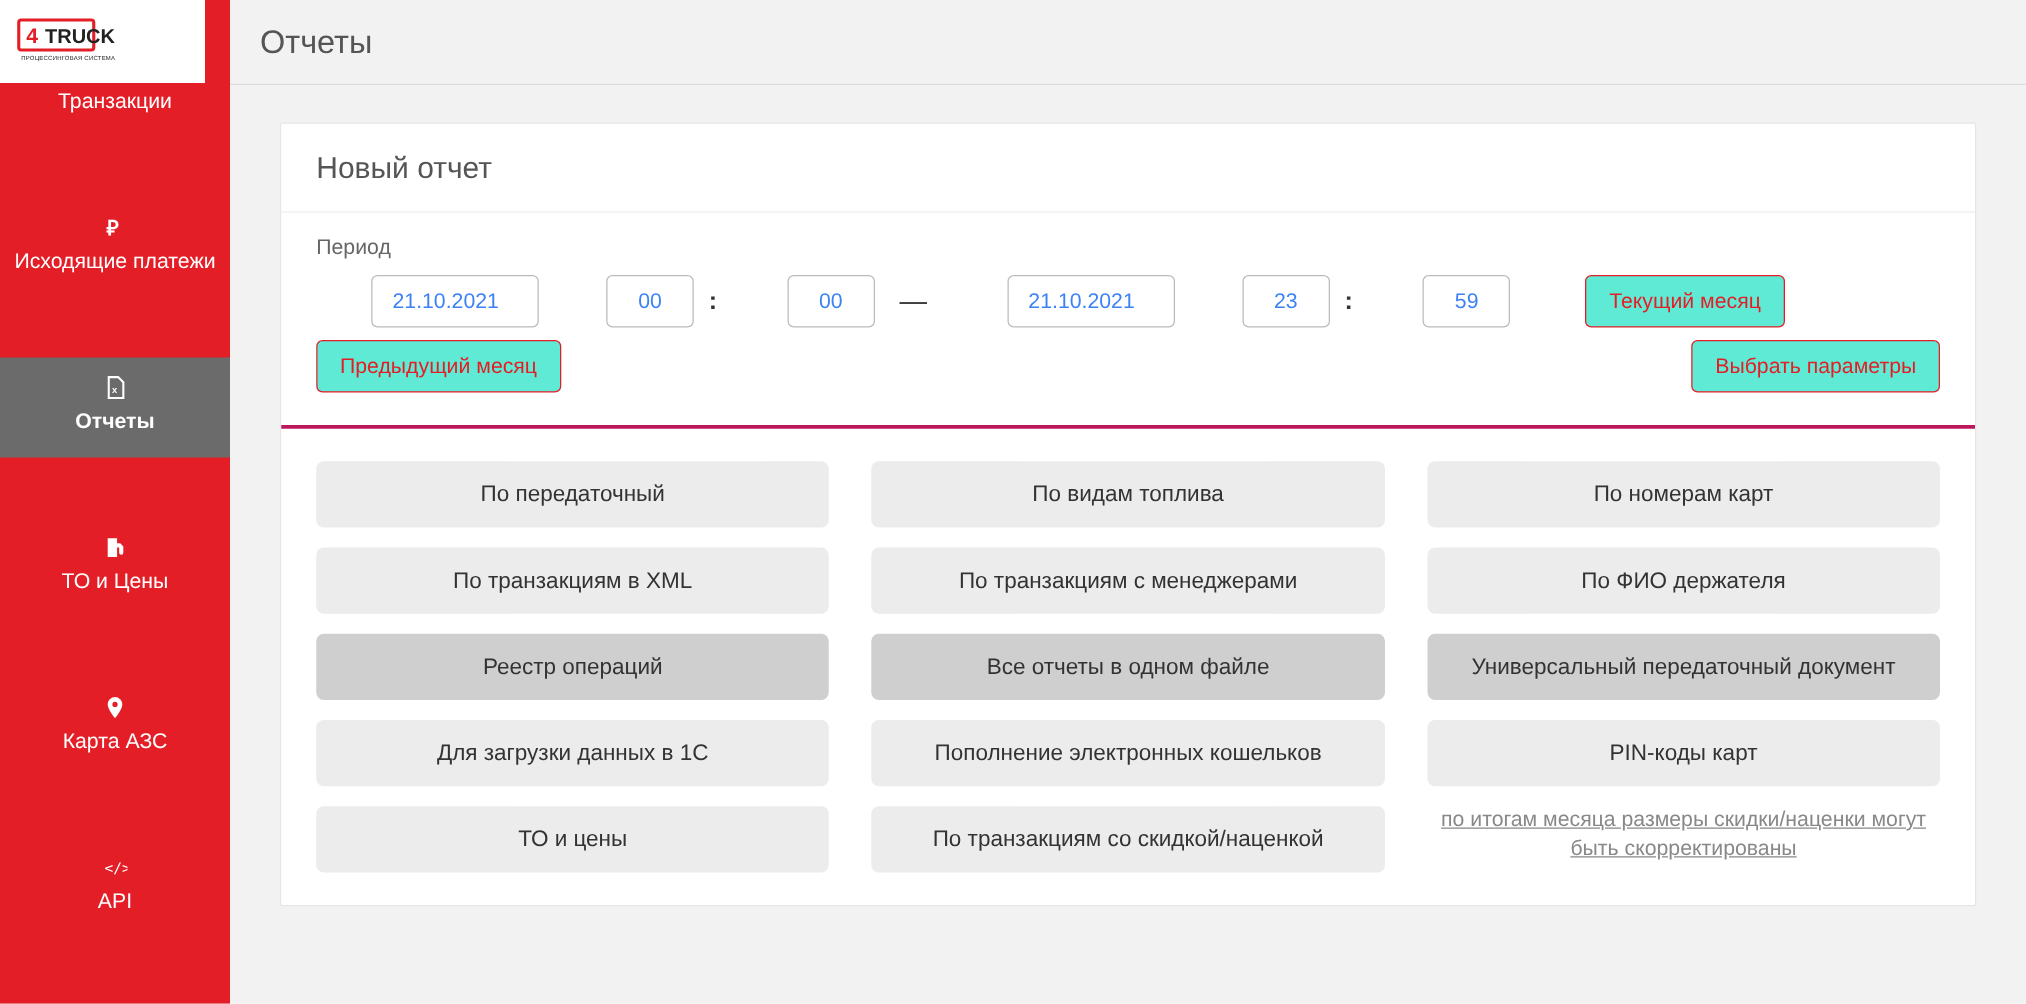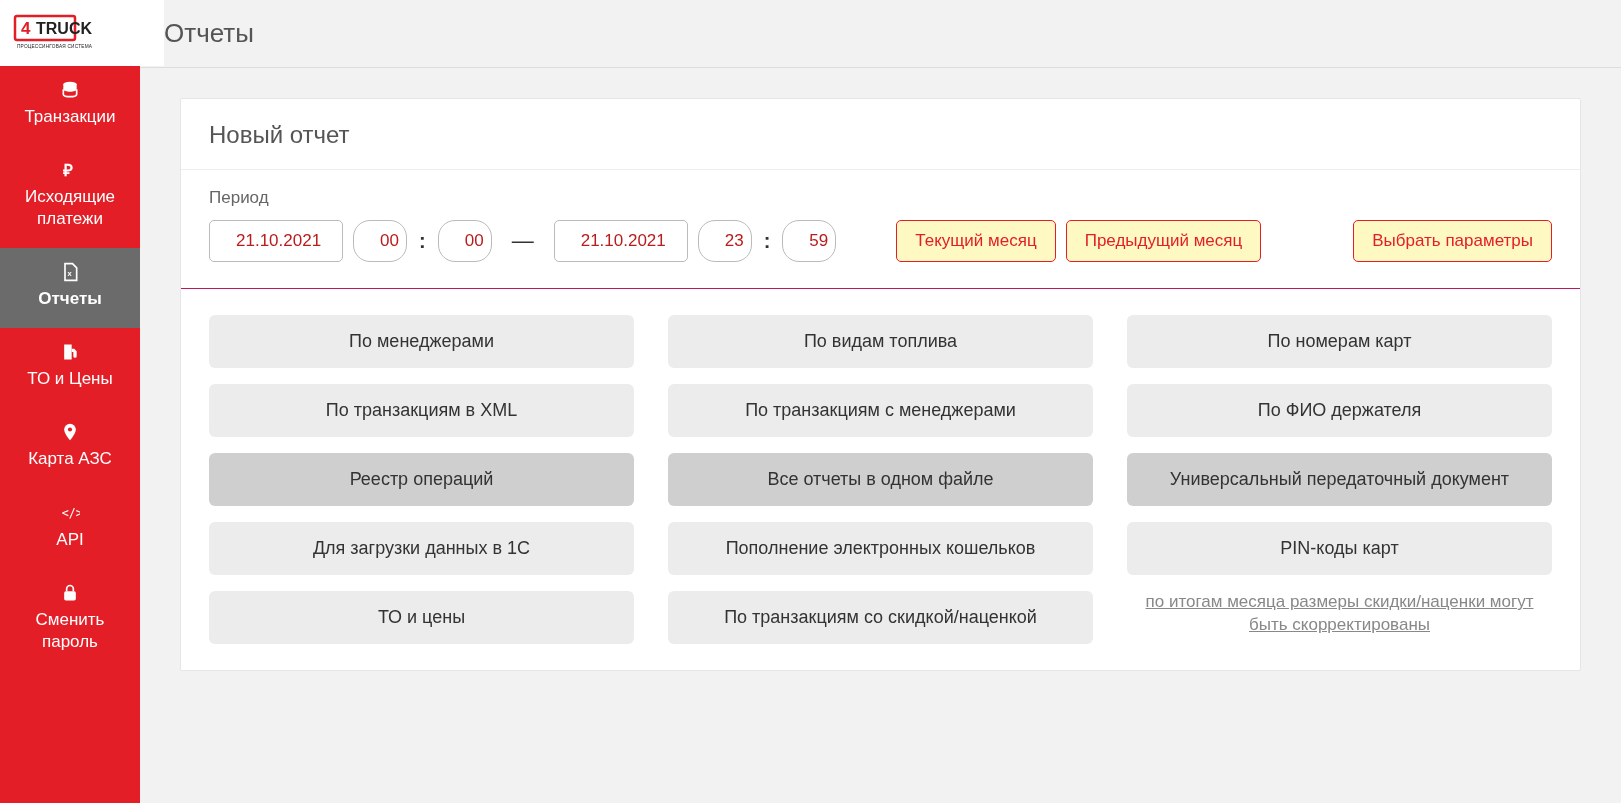--- a/index.html
+++ b/index.html
@@ -18,26 +18,27 @@
   position: fixed; left: 0; top: 0;
   width: 164px; height: 66px;
   background: #fff;
   display: flex; align-items: center; justify-content: center;
   z-index: 10;
 }
 .logo-svg { width: 140px; }
 
 
 .sidebar {
-  width: 140px;
+  width: 184px;
   background: #e41e26;
   color: #fff;
   display: flex; flex-direction: column;
-  padding-top: 66px;
+  padding-top: 30px;
   flex-shrink: 0;
+  gap: 48px;
 }
 .side-item {
   text-align: center;
   padding: 14px 6px 18px;
   cursor: pointer;
   font-size: 17px;
   line-height: 1.3;
 }
 .side-item.active { background: #6b6b6b; }
 .side-icon { display: block; margin: 0 auto 6px; width: 20px; height: 20px; }
@@ -56,36 +57,36 @@
 }
 .content { padding: 30px 40px; }
 .card { background: #fff; border: 1px solid #e6e6e6; border-radius: 2px; }
 
 .card-header {
   font-size: 24px; color: #555; padding: 22px 28px 20px;
   border-bottom: 1px solid #eee;
 }
 .card-period {
   padding: 18px 28px 26px;
-  border-bottom: 1px solid #be185d;
+  border-bottom: 3px solid #be185d;
 }
 .period-label { color: #666; font-size: 17px; margin-bottom: 12px; }
 .period-row { display: flex; align-items: center; gap: 10px; flex-wrap: wrap; }
 .pbox {
   border: 1px solid #bbb; border-radius: 5px;
-  padding: 10px 26px; font-size: 17px; color: #b91c1c;
-  background: #fff; text-align: center;
+  padding: 10px 16px; font-size: 17px; color: #3b82f6;
+  background: #fff; text-align: center; margin-left: 44px;
 }
 .pbox.date { width: 134px; text-align: left; }
-.pbox.time { width: 42px; border-radius: 17px; }
+.pbox.time { width: 70px; }
 .colon { font-size: 20px; font-weight: bold; color: #333; padding: 0 2px; }
 .dash { font-size: 22px; padding: 0 10px; color: #333; }
 .pbtn {
   border: 1px solid #e41e26; color: #e41e26;
-  background: #fef9c3; border-radius: 5px;
+  background: #5eead4; border-radius: 5px;
   padding: 10px 18px; font-size: 17px; cursor: pointer;
 }
 .spacer { flex: 1; }
 
 .reports-grid {
   padding: 26px 28px;
   display: grid;
   grid-template-columns: 1fr 1fr 1fr;
   gap: 16px 34px;
 }
@@ -165,21 +166,21 @@
             <div class="pbox time">59</div>
             <div style="width:40px"></div>
             <button class="pbtn">Текущий месяц</button>
             <button class="pbtn">Предыдущий месяц</button>
             <div class="spacer"></div>
             <button class="pbtn">Выбрать параметры</button>
           </div>
         </div>
 
         <div class="reports-grid" id="reports-grid">
-            <button class="rbtn">По менеджерами</button>
+            <button class="rbtn">По передаточный</button>
             <button class="rbtn">По видам топлива</button>
             <button class="rbtn">По номерам карт</button>
             <button class="rbtn">По транзакциям в XML</button>
             <button class="rbtn">По транзакциям с менеджерами</button>
             <button class="rbtn">По ФИО держателя</button>
             <button class="rbtn dark">Реестр операций</button>
             <button class="rbtn dark">Все отчеты в одном файле</button>
             <button class="rbtn dark">Универсальный передаточный документ</button>
             <button class="rbtn">Для загрузки данных в 1С</button>
             <button class="rbtn">Пополнение электронных кошельков</button>

